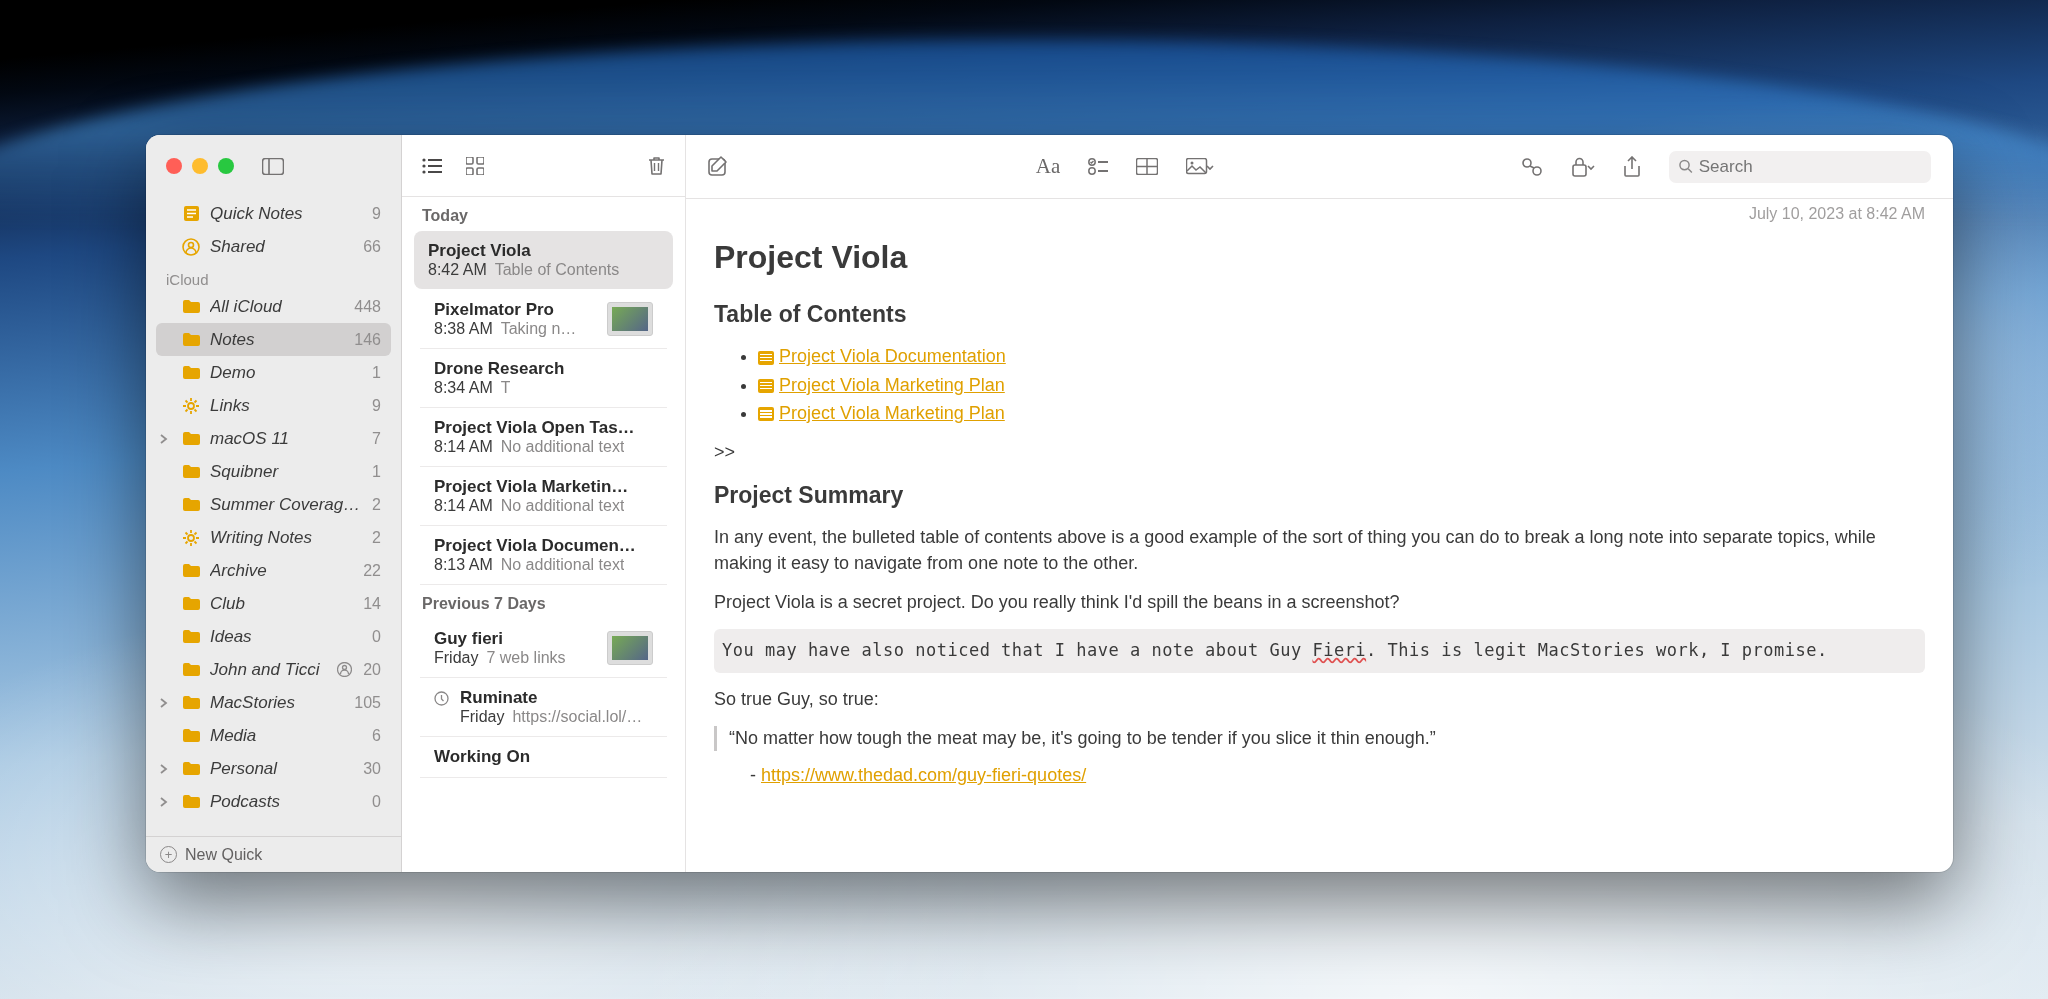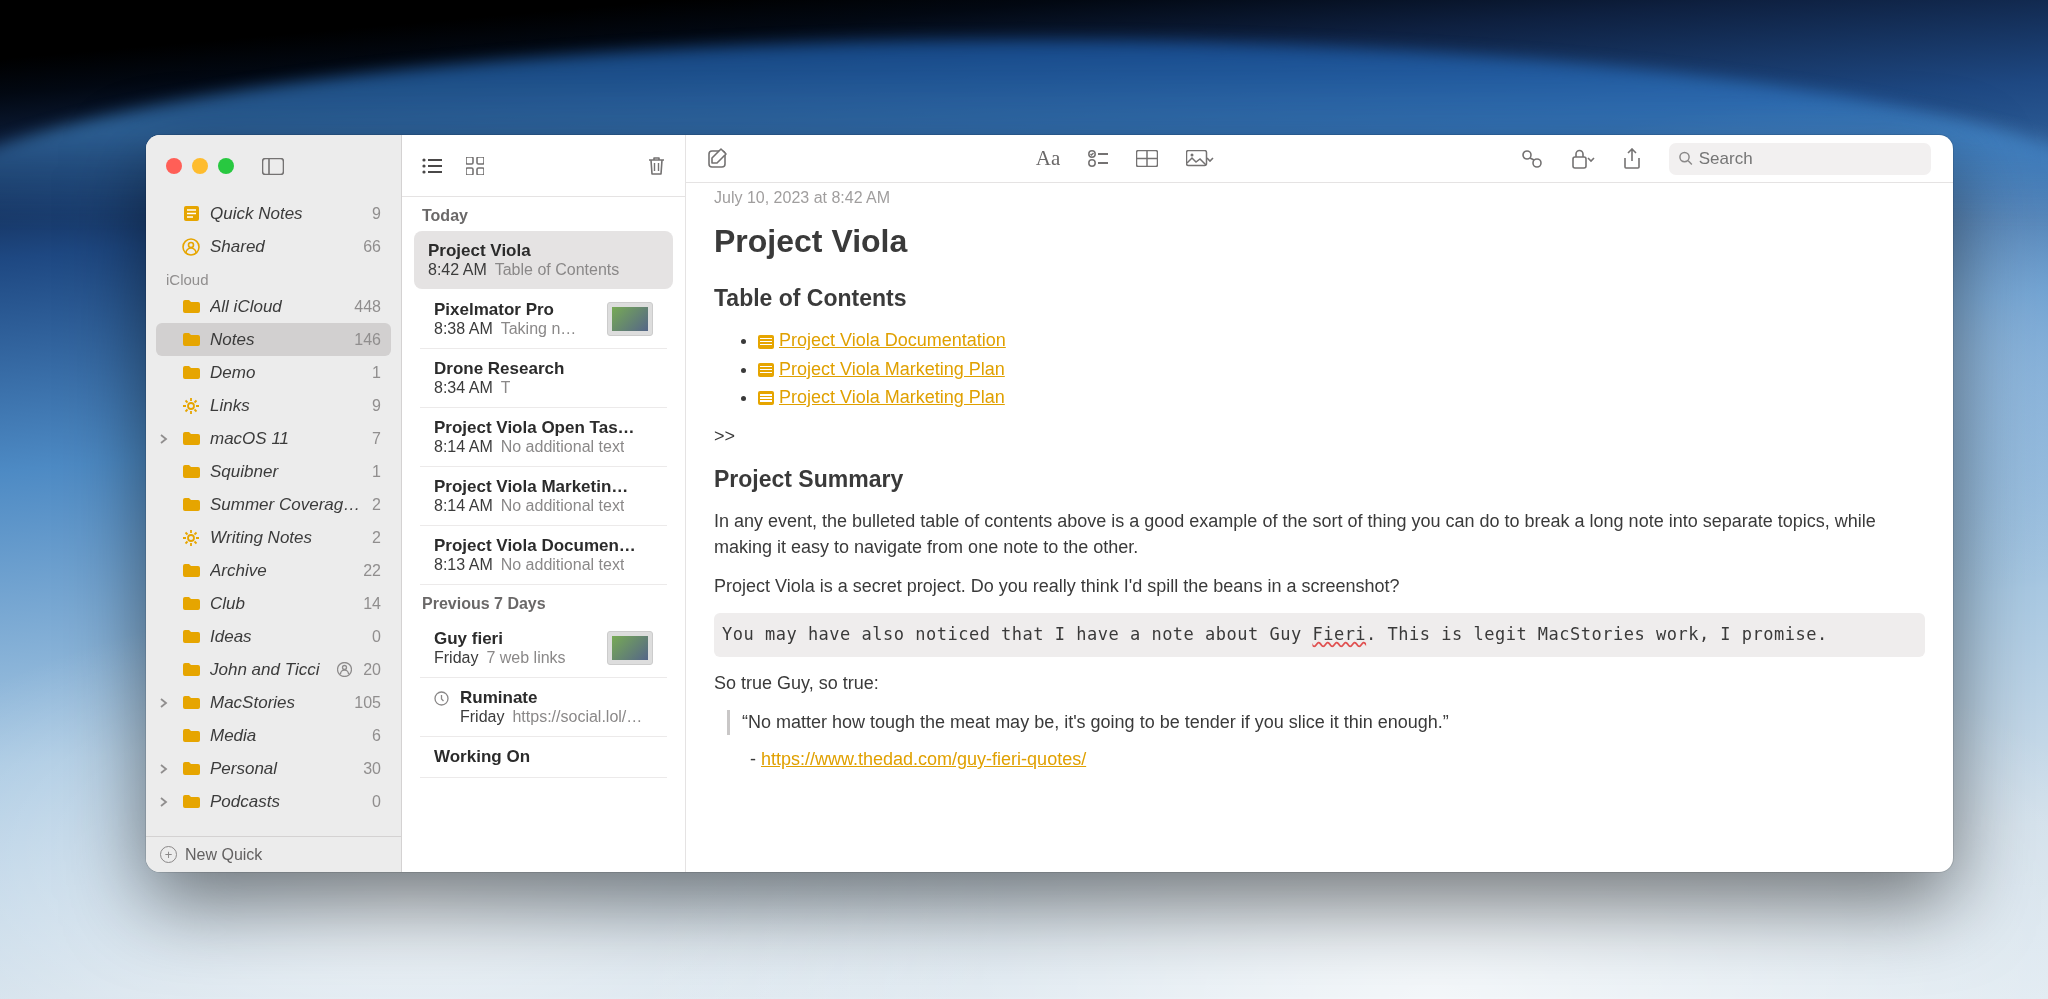--- a/index.html
+++ b/index.html
@@ -90,43 +90,43 @@
 .note-title { font-weight: 700; font-size: 17px; color: #2b2b2b; white-space:nowrap; overflow:hidden; text-overflow:ellipsis; }
 .note-meta { font-size: 16px; color: #8a8888; display:flex; gap:8px; white-space:nowrap; overflow:hidden; }
 .note-meta .time { color: #3b3b3b; }
 .note-meta .snippet { overflow:hidden; text-overflow:ellipsis; }
 .note-thumb { width:46px; height:34px; background:#ddd; border:1px solid #ccc; border-radius:3px; flex-shrink:0; align-self:center; position:relative; overflow:hidden; }
 .note-thumb::after{content:""; position:absolute; inset:4px; background:linear-gradient(135deg,#7a5,#568);} 
 .share-ic { color:#8a8888; width:16px; flex-shrink:0; align-self:flex-start; margin-top:3px; }
 
 .editor { flex:1; display:flex; flex-direction:column; }
 .editor-toolbar {
-  height: 48px; border-bottom: 1px solid #e5e3e3;
+  height: 64px; border-bottom: 1px solid #e5e3e3;
   display:flex; align-items:center; padding: 0 22px; gap: 28px;
 }
 .editor-toolbar .group { display:flex; gap:28px; align-items:center; }
 .editor-toolbar .spacer { flex:1; }
 .search-box {
   width: 262px; height: 32px; background:#f2f0f0; border-radius:7px;
   display:flex; align-items:center; padding:0 10px; gap:6px; color:#8a8888; font-size:17px;
 }
 .search-box input { border:none; background:transparent; outline:none; width:100%; font-size:17px; }
 .editor-body { flex:1; overflow-y:auto; padding: 0 28px 28px; color:#3a3a3a; font-size:18px; line-height:1.4; }
-.timestamp { text-align:left; color:#a09e9e; font-size:16px; padding: 4px 0 10px; }
+.timestamp { text-align:right; color:#a09e9e; font-size:16px; padding: 4px 0 10px; }
 .h1 { font-size: 32px; font-weight:800; color:#3a3a3a; margin-bottom: 18px; }
 .h2 { font-size: 23px; font-weight:800; color:#3a3a3a; margin: 6px 0 14px; }
 .editor-body ul { list-style: disc; padding-left: 44px; margin-bottom:14px; }
 .editor-body ul li { margin: 3px 0; }
 .note-link { color:#e0a000; text-decoration:underline; }
 .note-link-icon { display:inline-block; width:16px; height:14px; background:#e6a500; border-radius:2px; margin-right:5px; vertical-align:middle; position:relative; }
 .note-link-icon::after{content:""; position:absolute; left:2px; right:2px; top:3px; height:1.5px; background:#fff; box-shadow:0 3px 0 #fff, 0 6px 0 #fff;}
 .para { margin: 14px 0; }
 .code-block { background:#efeded; border-radius:6px; padding: 10px 8px; font-family: ui-monospace, Menlo, monospace; font-size:17px; letter-spacing:0.5px; margin:14px 0; white-space:pre-wrap; }
 .squiggle { text-decoration: underline wavy #e05050; }
-.quote { border-left: 3px solid #c9c7c7; padding-left: 12px; margin: 12px 13px; }
+.quote { border-left: 3px solid #c9c7c7; padding-left: 12px; margin: 12px 0; }
 .sub-indent { padding-left: 36px; margin-top:10px; }
 svg { display:block; }
 </style>
 </head>
 <body>
 
 <div class="desktop-bg"></div>
 <div class="atmosphere"></div>
 
 <div class="window">

